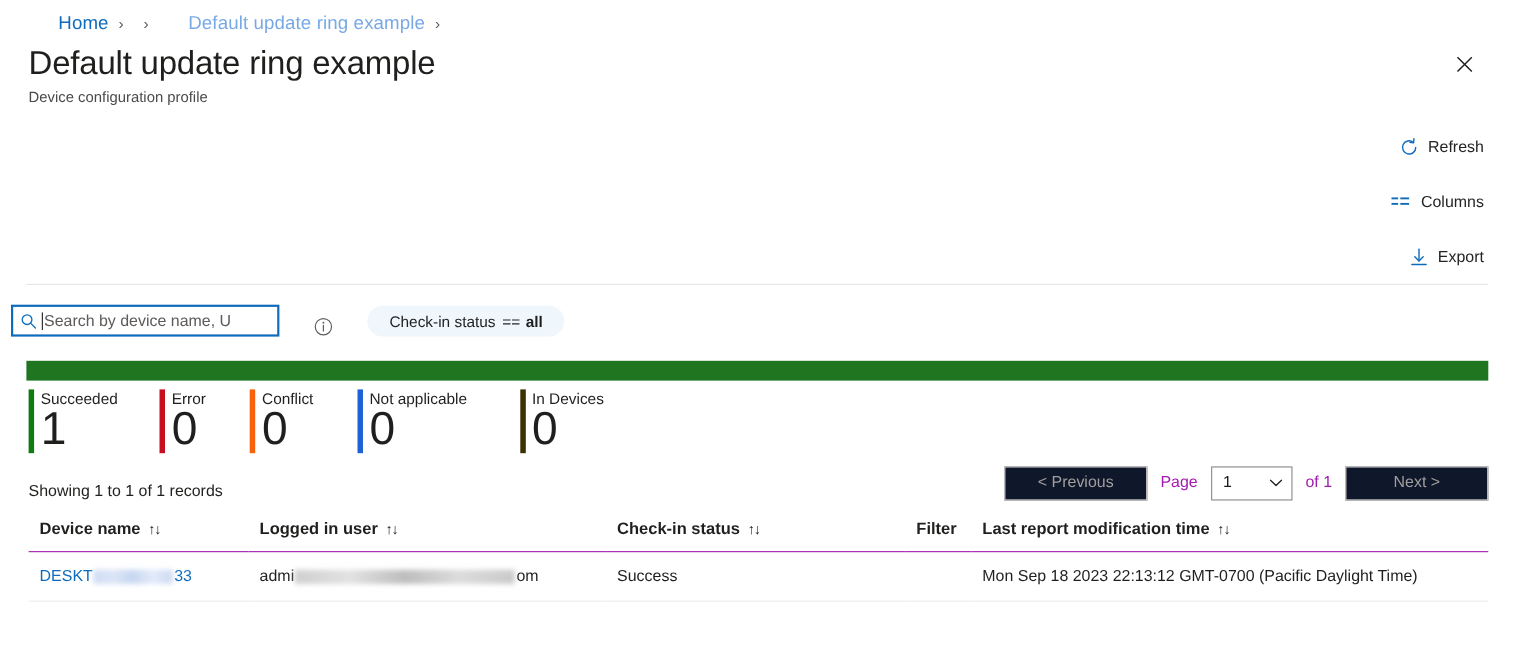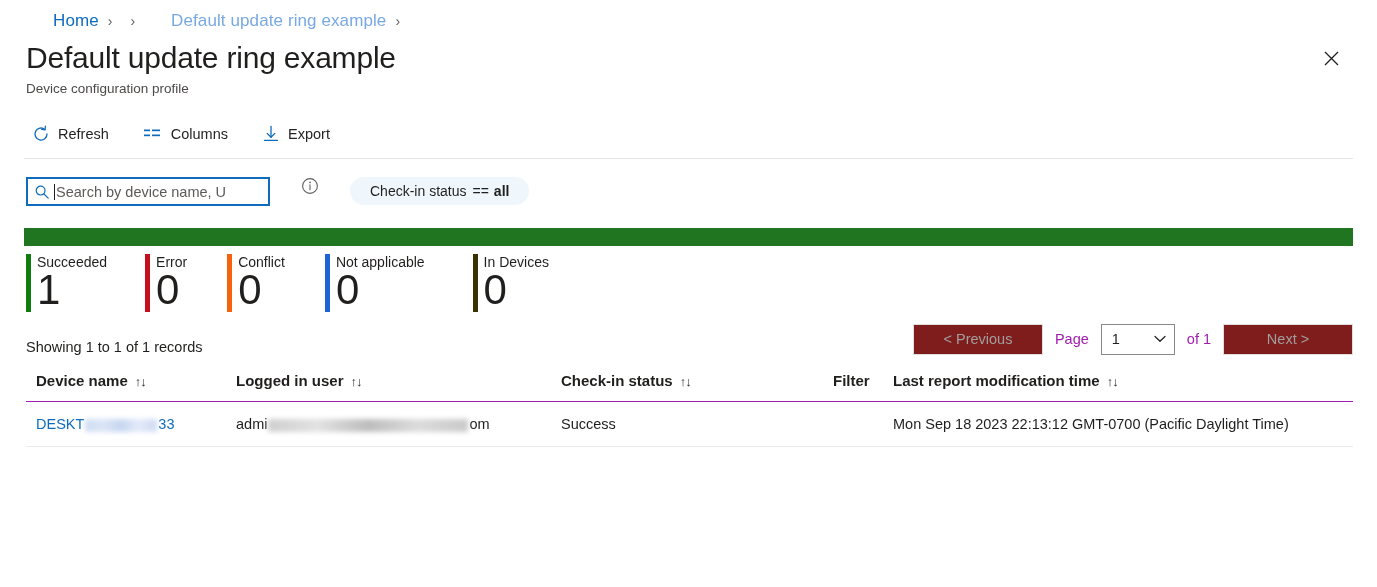--- a/index.html
+++ b/index.html
@@ -62,44 +62,45 @@
     display: flex;
     align-items: center;
     justify-content: center;
     cursor: pointer;
     color: #201f1e;
   }
 
   
   .commandbar {
     display: flex;
-    align-items: flex-start;
+    align-items: flex-end;
     gap: 26px;
     padding: 14px 0 12px 28px;
     border-bottom: 1px solid #e5e5e5;
     margin: 10px 24px 0 24px;
     padding-left: 4px;
+    flex-direction: column;
   }
   .cmd {
     display: flex;
     align-items: center;
     gap: 8px;
     cursor: pointer;
     font-size: 14.5px;
     color: #242424;
     padding: 3px 4px;
   }
   .cmd svg { display: block; }
 
   
   .filterbar {
     display: flex;
-    align-items: flex-start;
+    align-items: flex-end;
     gap: 31px;
-    padding: 18px 0 0 26px;
+    padding: 18px 0 0 10px;
   }
   .search-box {
     position: relative;
     width: 244px;
     height: 29px;
     border: 2px solid #0f6cbd;
     background: #fff;
     display: flex;
     align-items: center;
     padding-left: 6px;
@@ -192,21 +193,21 @@
   }
   .pager {
     margin-left: auto;
     display: flex;
     align-items: center;
     gap: 12px;
   }
   .pgbtn {
     min-width: 130px;
     height: 31px;
-    background: #7f1d1d;
+    background: #0f172a;
     border: 1px solid #e1dfdd;
     color: #a19f9d;
     font-size: 14.5px;
     display: flex;
     align-items: center;
     justify-content: center;
     cursor: default;
   }
   .pg-text { font-size: 14.5px; color: #a21caf; }
   .pg-select {

